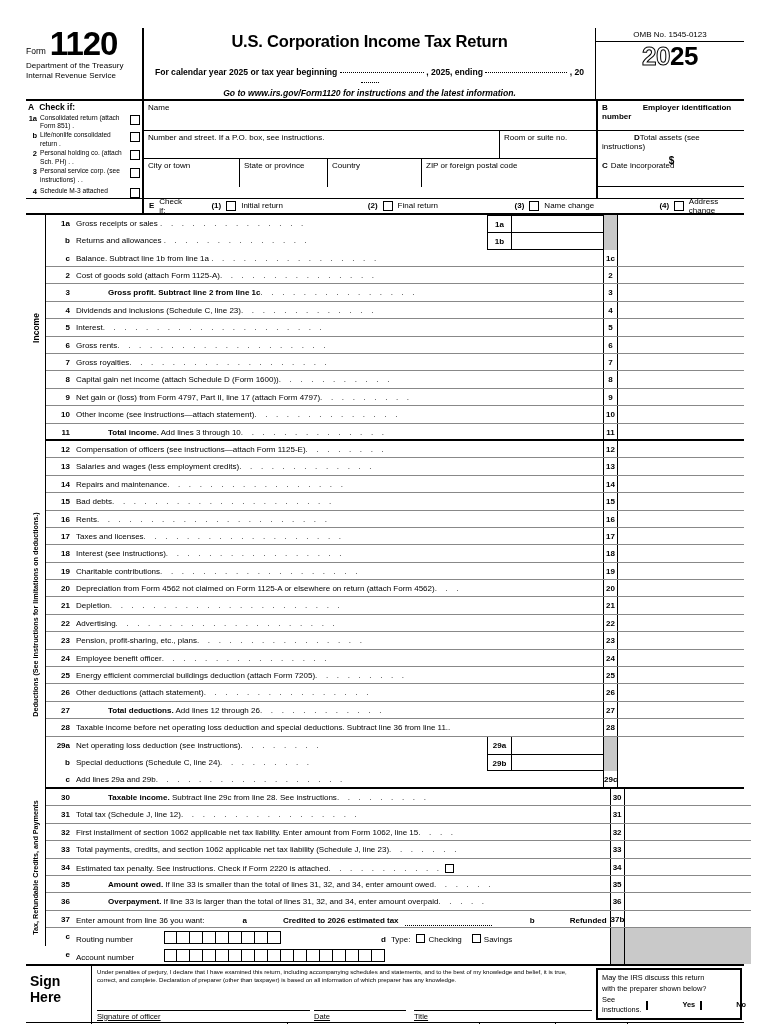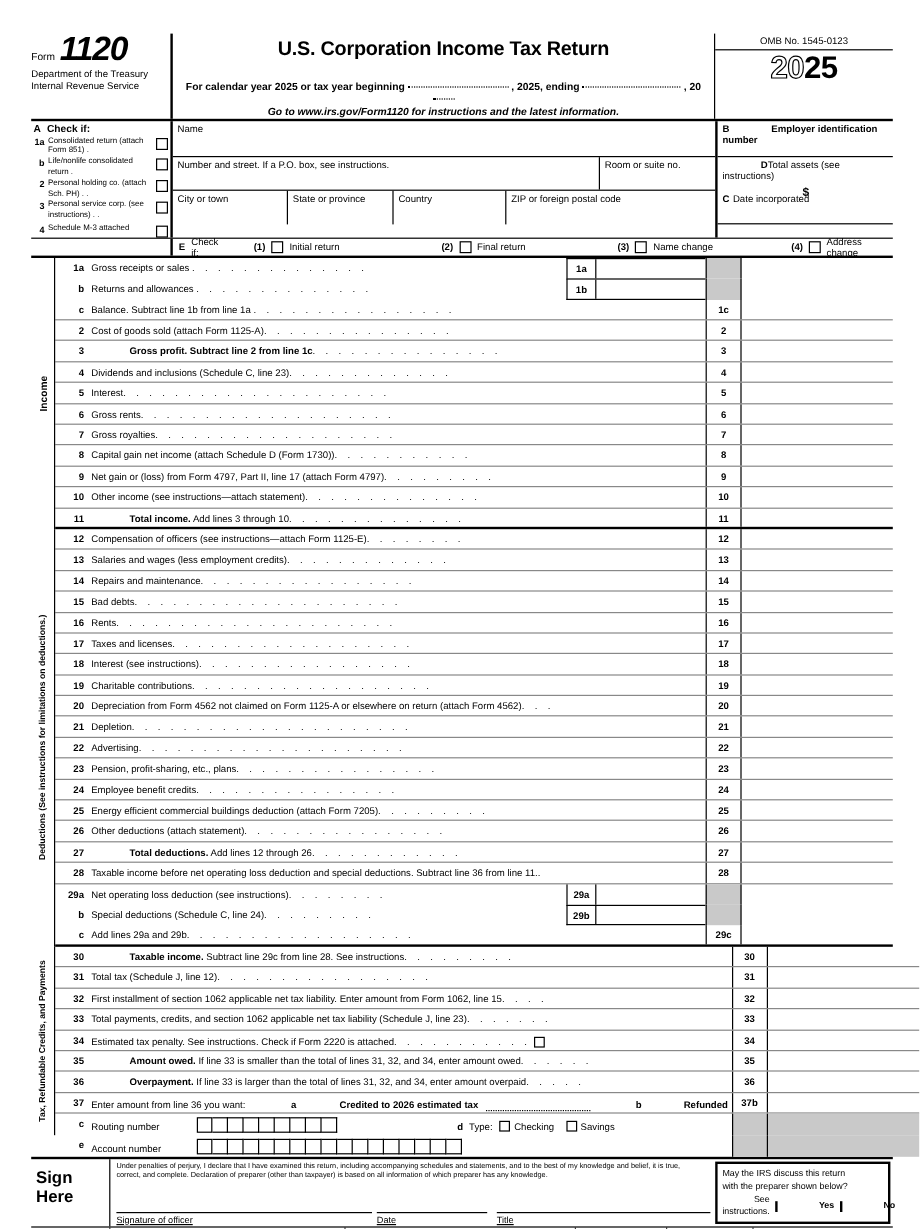--- a/index.html
+++ b/index.html
@@ -17,21 +17,21 @@
   .bt  { border-top:1px solid #000; }
   .br  { border-right:1px solid #000; }
   .b { font-weight:bold;padding-left:32px; }
   .i { font-style:italic; }
 
   
   .hdr { display:flex; border-bottom:2px solid #000; }
   .hdr-left { width:118px; padding-right:4px; border-right:2px solid #000; }
   .form-line { display:flex; align-items:flex-end; gap:4px; }
   .form-word { font-size:8.5px; padding-bottom:3px; }
-  .form-num { font-size:28px; font-weight:bold; letter-spacing:-1px; line-height:0.95;font-style:italic; }
+  .form-num { font-size:33px; font-weight:bold; letter-spacing:-1px; line-height:0.95; }
   .dept { font-size:8px; line-height:1.25; margin-top:2px; }
 
   .hdr-mid { flex:1; text-align:center; padding:2px 6px 1px 6px; border-right:1px solid #000; }
   .title-main { font-size:16.5px; font-weight:bold; letter-spacing:-0.2px; margin-top:2px; }
   .title-sub { font-size:8.6px; font-weight:bold; margin-top:16px; }
   .title-sub2 { font-size:8.6px; font-weight:bold; margin-top:1px; }
   .dotline { display:inline-block; border-bottom:1px dotted #000; vertical-align:2px; }
 
   .hdr-right { width:148px; text-align:center; }
   .omb { font-size:8px; padding:2px 0 2px 0; border-bottom:1px solid #000; }
@@ -89,36 +89,36 @@
   .ln-txt { flex:1; font-size:8px; padding-top:4px; position:relative; overflow:hidden; white-space:nowrap; }
   .leader { color:#000; letter-spacing:3.2px; font-size:8px; }
 
   
   .subcol { width:116px; flex:none; display:flex; border-left:1px solid #000; }
   .sub-n { width:24px; flex:none; border-right:1px solid #000; font-size:8px; font-weight:bold; text-align:center; padding-top:4px; }
   .sub-v { flex:1; }
 
   .gapcol { width:116px; flex:none; }
 
-  .numcol { width:30px; flex:none; border-left:1px solid #000; border-right:1px solid #000;
+  .numcol { width:15px; flex:none; border-left:1px solid #000; border-right:1px solid #000;
             font-size:8px; font-weight:bold; text-align:center; padding-top:4px; }
   .amtcol { width:126px; flex:none; }
   .shade { background:#c9c9c9; }
 
   
   .signblock { display:flex; border-top:2px solid #000; }
   .sign-lbl { width:66px; flex:none; border-right:1px solid #000; padding:7px 0 0 4px; }
   .sign-lbl div { font-size:14px; font-weight:bold; line-height:1.15; }
   .sign-body { flex:1; padding:2px 0 0 5px; }
   .perjury { font-size:6.1px; line-height:1.35; padding-right:4px; }
   .sig-lines { display:flex; margin-top:13px; align-items:flex-end; }
   .sig-f { border-bottom:1px solid #000; height:13px; }
   .sig-cap { font-size:7.6px; padding-top:1px;text-decoration:underline; }
   .irsbox { width:146px; flex:none; border:2px solid #000; margin:2px 2px 2px 4px; padding:3px 3px 2px 4px; font-size:7.4px; line-height:1.45; }
-  .irs-yn { display:flex; align-items:center; gap:2px;text-align:right; }
+  .irs-yn { display:flex; align-items:center; gap:2px; }
   .ybox { width:9px; height:9px; border:1px solid #000; display:inline-block; }
 
   
   .paid { display:flex; border-top:1px solid #000; }
   .paid-lbl { width:66px; flex:none; border-right:1px solid #000; padding:3px 0 0 4px; }
   .paid-lbl div { font-size:13px; font-weight:bold; line-height:1.3; }
   .paid-body { flex:1; }
   .pp-row { display:flex; border-bottom:1px solid #000; }
   .pp-c { padding:1px 3px 0 4px; font-size:7.6px; }
 
@@ -352,21 +352,21 @@
       </div>
       <div class="ln">
         <div class="ln-no">7</div>
         <div class="ln-txt"><span>Gross royalties</span><span class="leader">. . . . . . . . . . . . . . . . . . .</span></div>
         <div class="gapcol"></div>
         <div class="numcol">7</div>
         <div class="amtcol"></div>
       </div>
       <div class="ln">
         <div class="ln-no">8</div>
-        <div class="ln-txt"><span>Capital gain net income (attach Schedule D (Form 1730))</span><span class="leader">. . . . . . . . . . .</span></div>
+        <div class="ln-txt"><span>Capital gain net income (attach Schedule D (Form 1600))</span><span class="leader">. . . . . . . . . . .</span></div>
         <div class="gapcol"></div>
         <div class="numcol">8</div>
         <div class="amtcol"></div>
       </div>
       <div class="ln">
         <div class="ln-no">9</div>
         <div class="ln-txt"><span>Net gain or (loss) from Form 4797, Part II, line 17 (attach Form 4797)</span><span class="leader">. . . . . . . . .</span></div>
         <div class="gapcol"></div>
         <div class="numcol">9</div>
         <div class="amtcol"></div>
@@ -473,21 +473,21 @@
       </div>
       <div class="ln">
         <div class="ln-no">23</div>
         <div class="ln-txt"><span>Pension, profit-sharing, etc., plans</span><span class="leader">. . . . . . . . . . . . . . . .</span></div>
         <div class="gapcol"></div>
         <div class="numcol">23</div>
         <div class="amtcol"></div>
       </div>
       <div class="ln">
         <div class="ln-no">24</div>
-        <div class="ln-txt"><span>Employee benefit credits</span><span class="leader">. . . . . . . . . . . . . . . .</span></div>
+        <div class="ln-txt"><span>Employee benefit officer</span><span class="leader">. . . . . . . . . . . . . . . .</span></div>
         <div class="gapcol"></div>
         <div class="numcol">24</div>
         <div class="amtcol"></div>
       </div>
       <div class="ln">
         <div class="ln-no">25</div>
         <div class="ln-txt"><span>Energy efficient commercial buildings deduction (attach Form 7205)</span><span class="leader">. . . . . . . . .</span></div>
         <div class="gapcol"></div>
         <div class="numcol">25</div>
         <div class="amtcol"></div>

